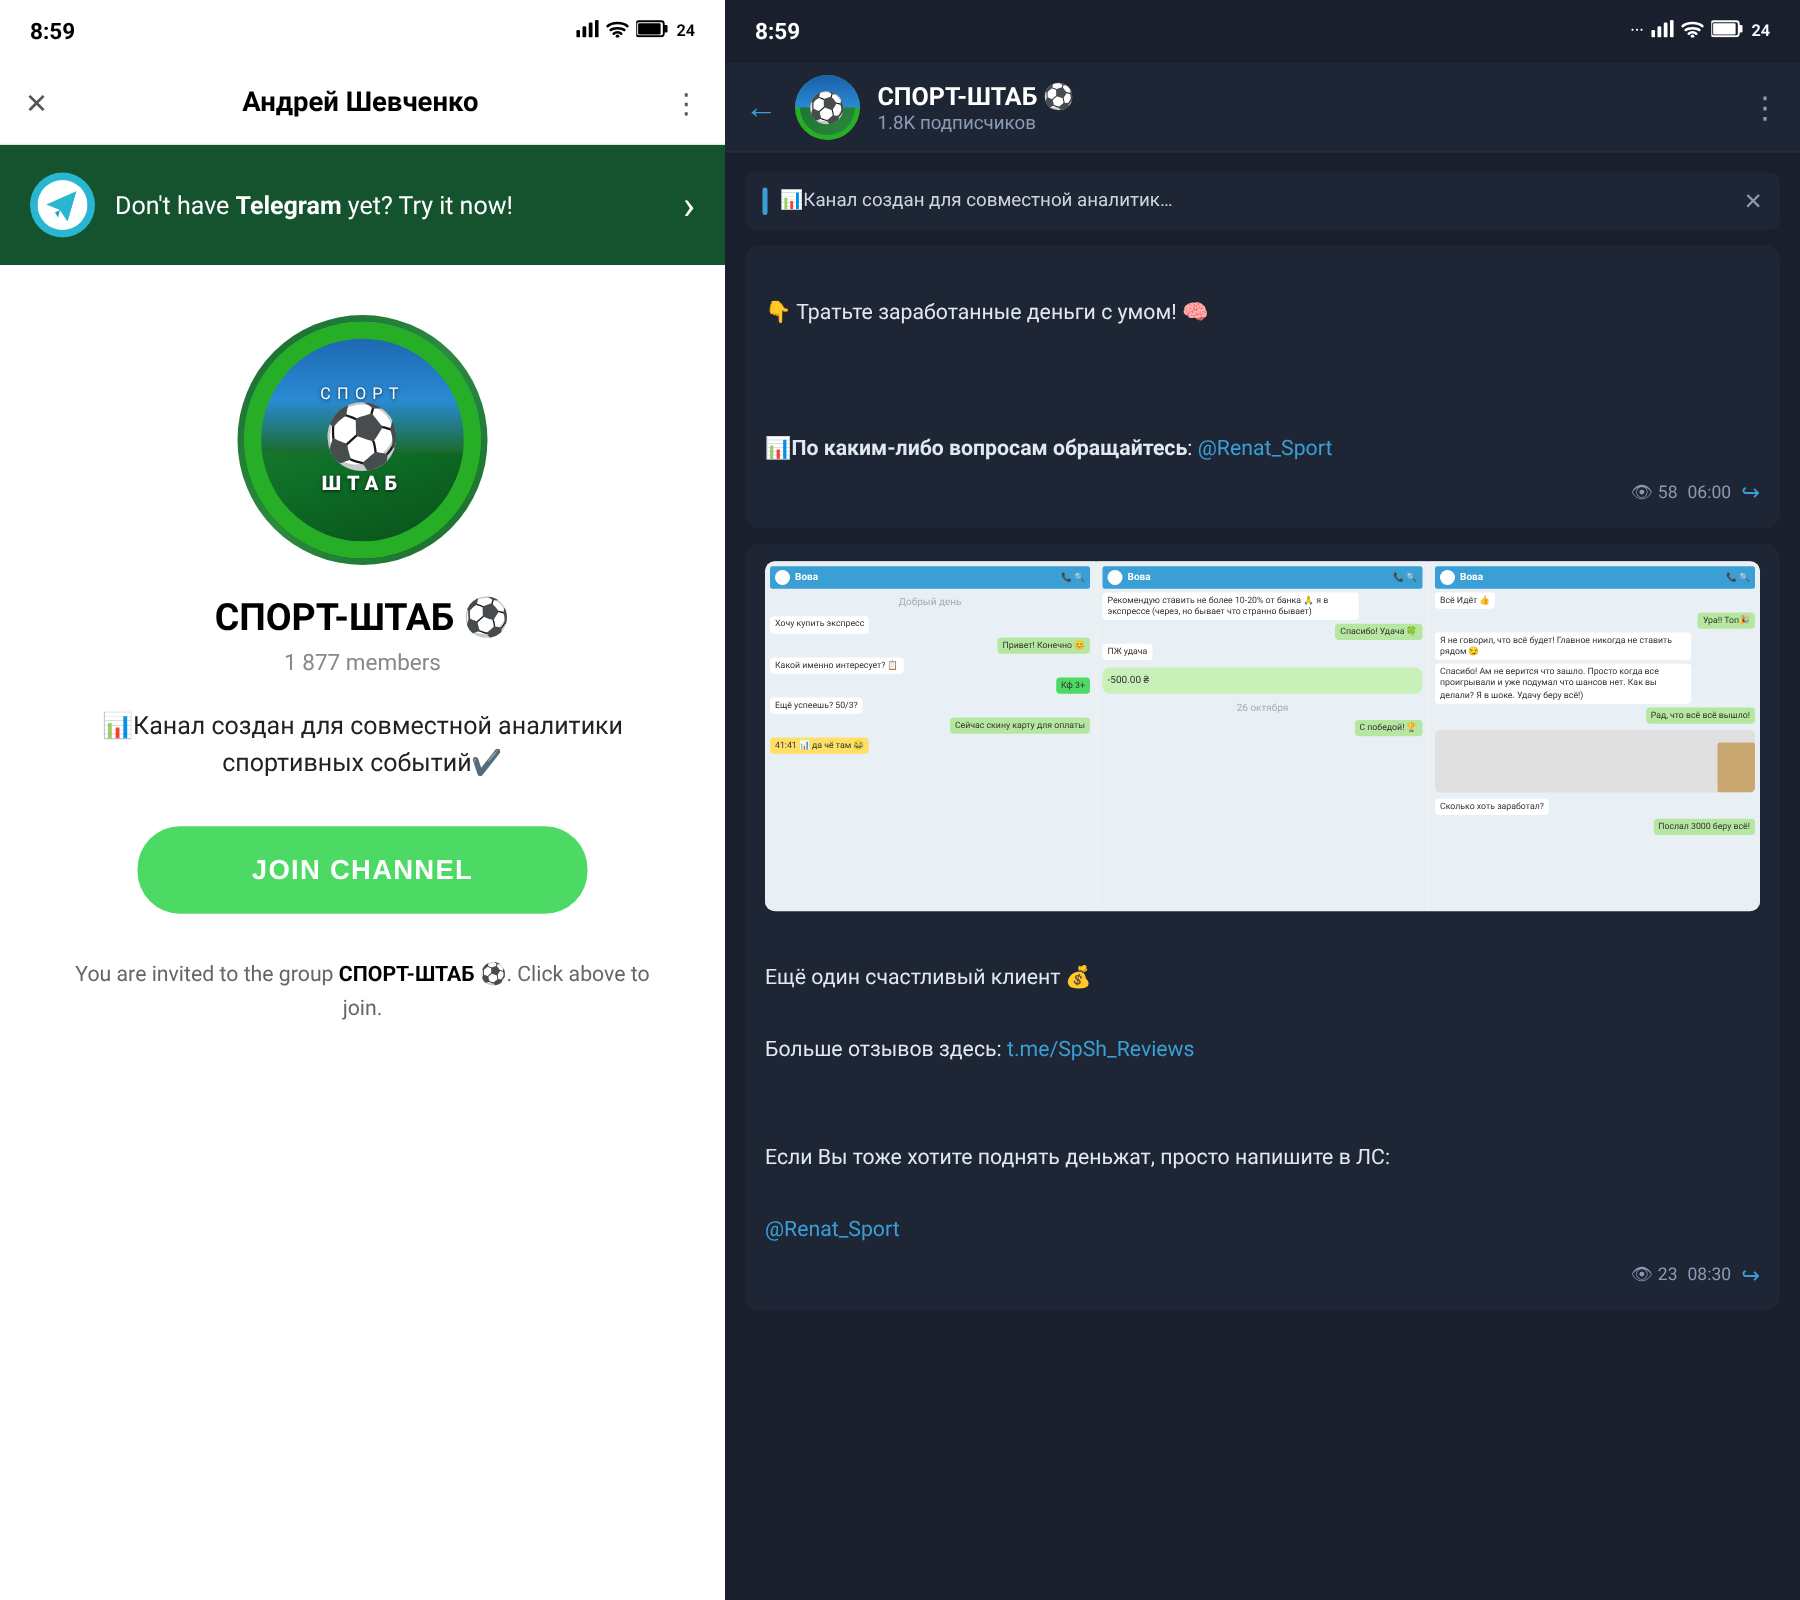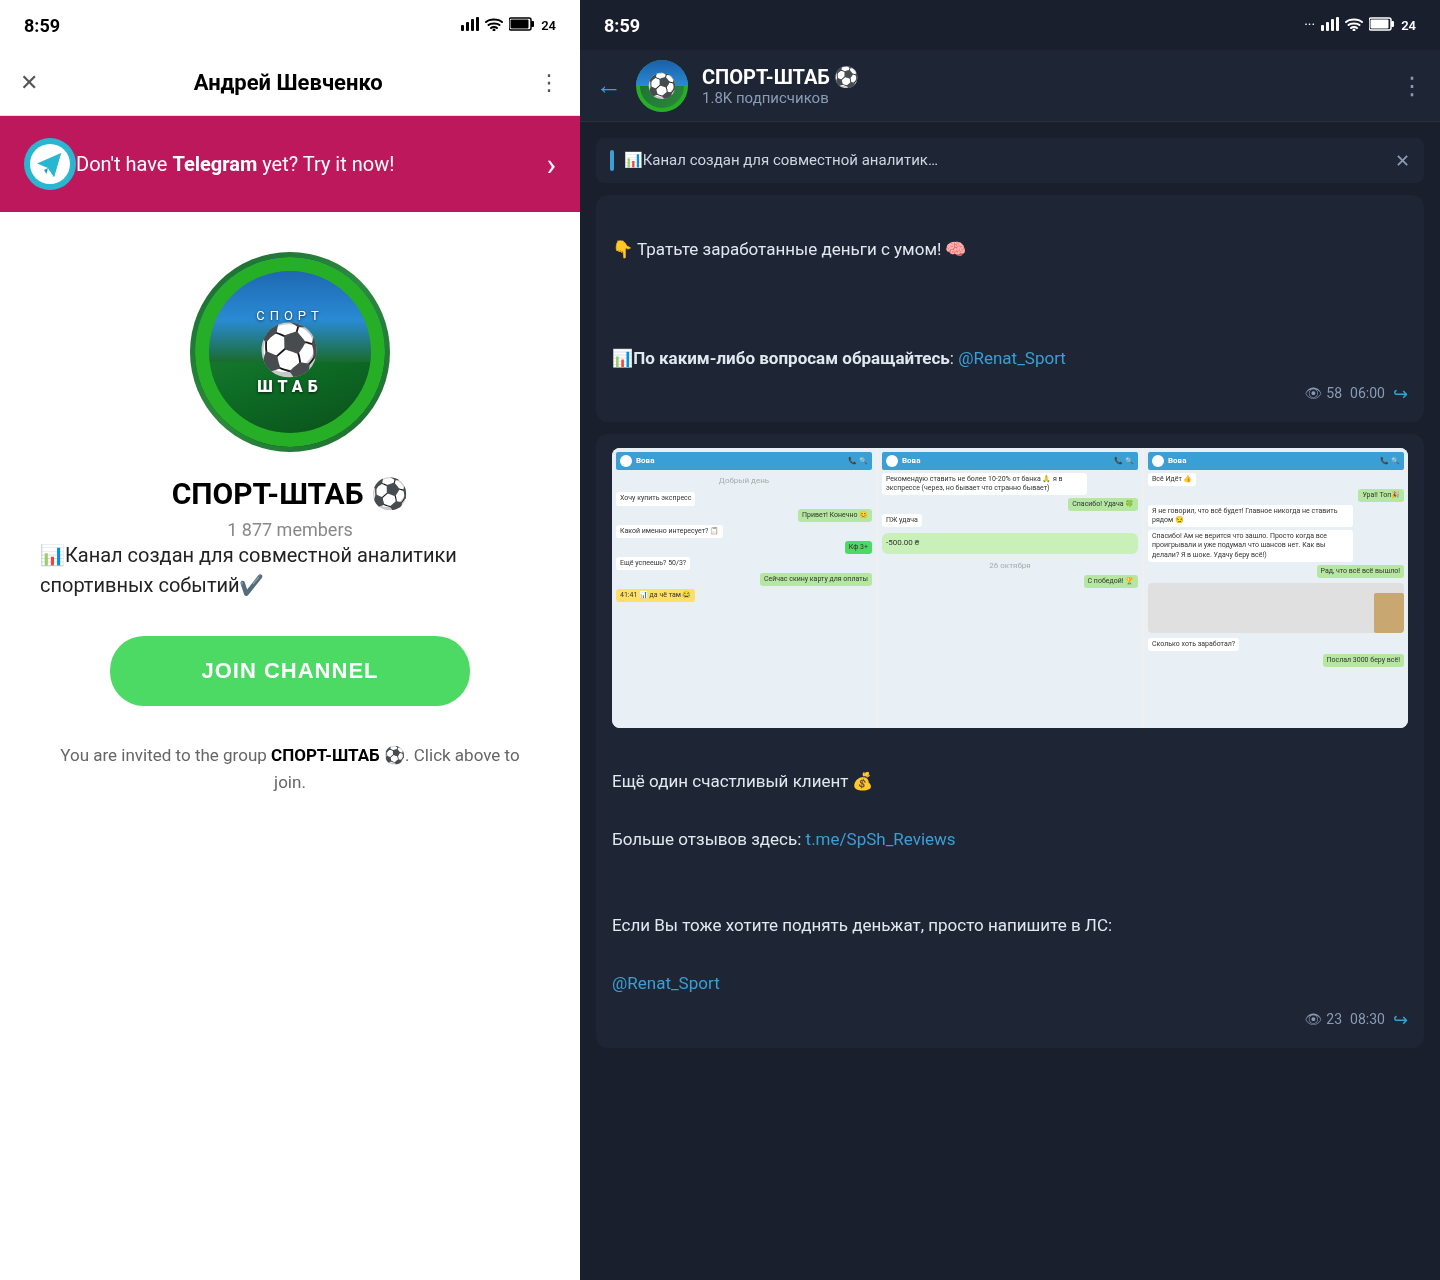--- a/index.html
+++ b/index.html
@@ -64,24 +64,25 @@
       font-weight: 700;
       color: #000;
     }
     .more-btn {
       font-size: 22px;
       color: #555;
       cursor: pointer;
     }
 
     .telegram-banner {
-      background: #be185d;
+      background: #14532d;
       padding: 22px 24px;
       display: flex;
       align-items: center;
+      gap: 16px;
       cursor: pointer;
     }
     .telegram-logo {
       width: 52px;
       height: 52px;
       background: #29b6d1;
       border-radius: 50%;
       display: flex;
       align-items: center;
       justify-content: center;
@@ -145,25 +146,26 @@
     .channel-name {
       font-size: 30px;
       font-weight: 700;
       color: #000;
       margin-bottom: 8px;
       text-align: center;
     }
     .channel-members {
       font-size: 18px;
       color: #888;
+      margin-bottom: 24px;
     }
     .channel-description {
       font-size: 20px;
       color: #222;
-      text-align: left;
+      text-align: center;
       line-height: 1.5;
       margin-bottom: 36px;
       padding: 0 10px;
     }
 
     .join-btn {
       background: #4cd964;
       color: #fff;
       border: none;
       border-radius: 34px;

